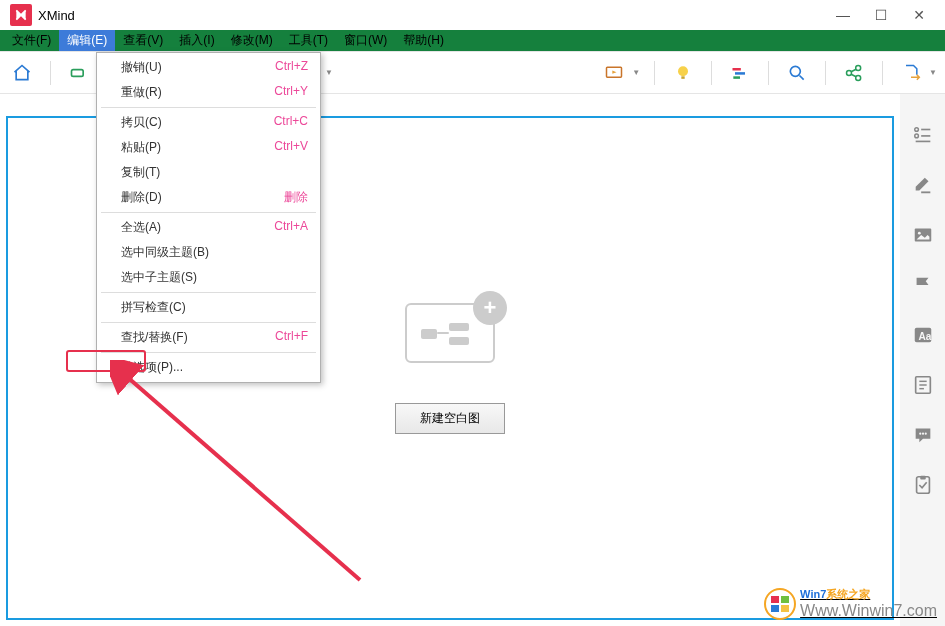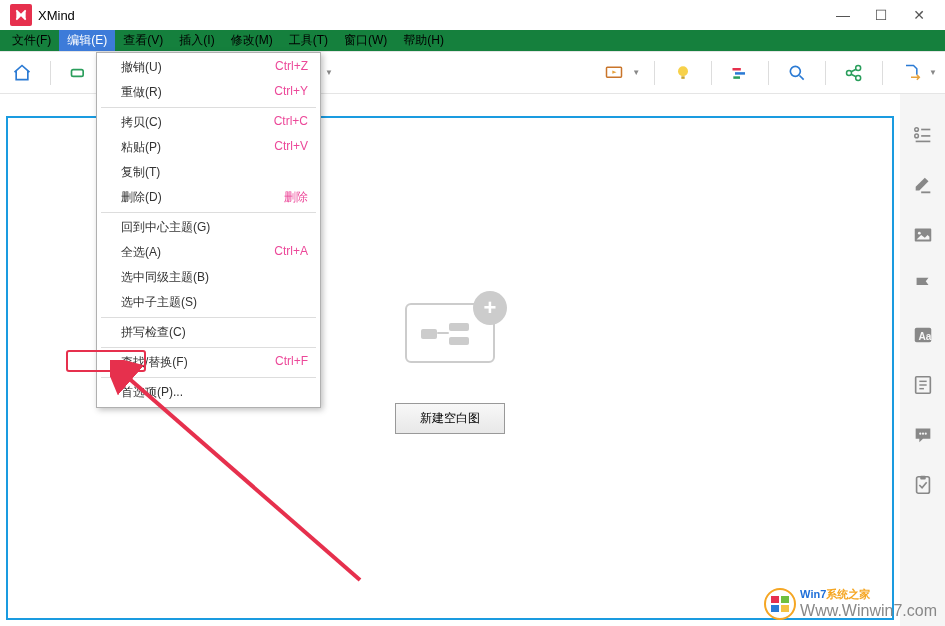--- a/index.html
+++ b/index.html
@@ -35,21 +35,21 @@
 .panel-icon { width: 22px; height: 22px; color: #888; }
 
 .dropdown-menu { position: absolute; top: 52px; left: 52px; width: 225px; background: #fff; border: 1px solid #b0b0b0; box-shadow: 2px 2px 6px rgba(0,0,0,0.25); z-index: 100; padding: 2px 0; margin-left: 44px; }
 .dd-item { display: flex; justify-content: space-between; padding: 4px 12px 4px 24px; font-size: 12px; color: #333; cursor: default; }
 .dd-item .shortcut { color: #ec4899; }
 .dd-sep { height: 1px; background: #ddd; margin: 2px 4px; }
 .dd-highlight { position: absolute; left: 66px; top: 350px; width: 80px; height: 22px; border: 2.5px solid #e6304d; border-radius: 3px; z-index: 101; pointer-events: none; }
 
 .arrow-annotation { position: absolute; z-index: 102; pointer-events: none; }
 
-.watermark { position: absolute; bottom: 6px; right: 8px; display: flex; align-items: center; gap: 4px; z-index: 50; }
+.watermark { position: absolute; bottom: 6px; right: 8px; display: flex; align-items: center; gap: 4px; z-index: 50; text-decoration: underline; }
 .wm-logo { width: 32px; height: 32px; }
 .wm-text { display: flex; flex-direction: column; font-size: 11px; line-height: 1.2; }
 .wm-text .l1 span.b { color: #1e6fd9; font-weight: bold; }
 .wm-text .l1 span.o { color: #f5a623; font-weight: bold; }
 .wm-text .l2 { color: #888; font-size: 16px; }
 </style>
 </head>
 <body>
 
 <div class="titlebar">
@@ -250,24 +250,20 @@
     <div class="dd-item">
       <span>复制(T)</span>
       <span class="shortcut"></span>
     </div>
     <div class="dd-item">
       <span>删除(D)</span>
       <span class="shortcut">删除</span>
     </div>
     <div class="dd-sep"></div>
     <div class="dd-item">
-      <span>回到中心主题(G)</span>
-      <span class="shortcut"></span>
-    </div>
-    <div class="dd-item">
       <span>全选(A)</span>
       <span class="shortcut">Ctrl+A</span>
     </div>
     <div class="dd-item">
       <span>选中同级主题(B)</span>
       <span class="shortcut"></span>
     </div>
     <div class="dd-item">
       <span>选中子主题(S)</span>
       <span class="shortcut"></span>

